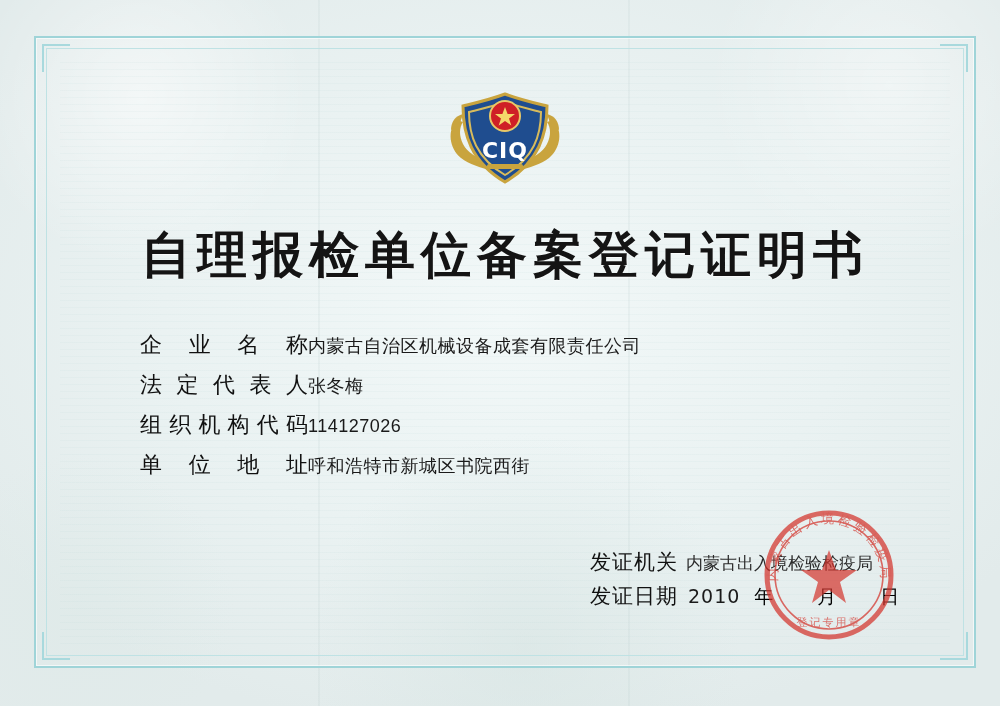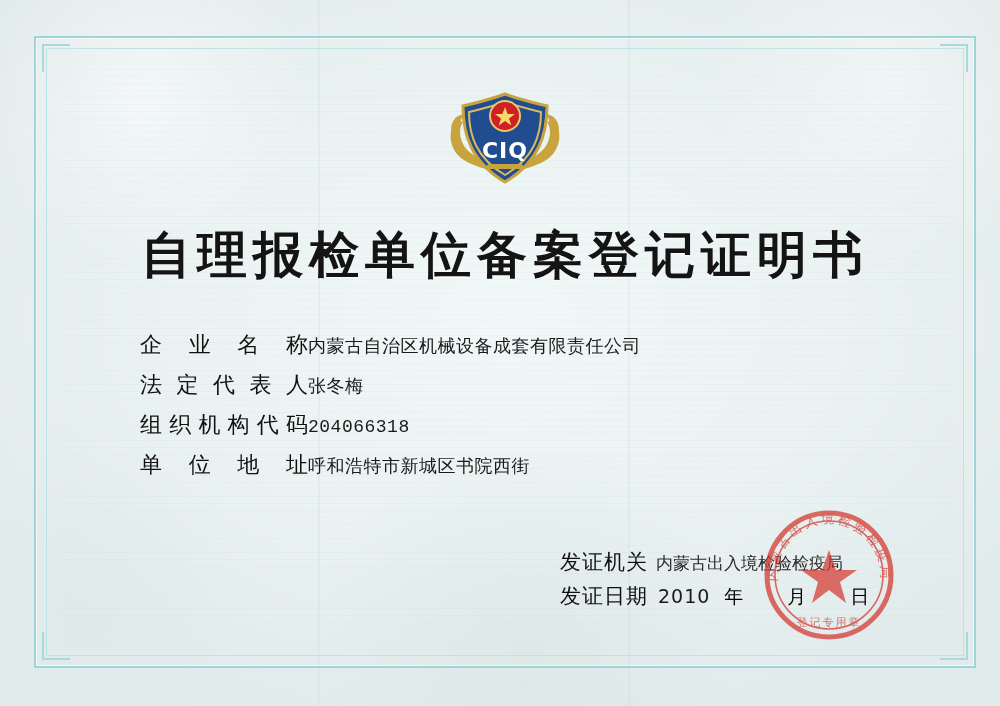--- a/index.html
+++ b/index.html
@@ -153,27 +153,27 @@
     color: #111;
     letter-spacing: 0px;
     display: flex;
     justify-content: space-between;
   }
   .field-label span { display: inline-block; }
   .field-value {
     font-size: 18px;
     color: #1a1a1a;
     letter-spacing: 0.5px;
-    font-family: Liberation Mono, monospace;
+    font-family: Liberation Sans, sans-serif;
   }
 
   
   .issue-block {
     position: absolute;
-    left: 560px;
+    left: 590px;
     top: 548px;
     width: 360px;
   }
   .issue-row {
     display: flex;
     align-items: baseline;
     height: 34px;
     white-space: nowrap;
   }
   .issue-label {
@@ -299,21 +299,21 @@
 
     <div class="field-row">
       <div class="field-label">
         <span>组</span>
         <span>织</span>
         <span>机</span>
         <span>构</span>
         <span>代</span>
         <span>码</span>
       </div>
-      <div class="field-value">204066318</div>
+      <div class="field-value">114127026</div>
     </div>
 
     <div class="field-row">
       <div class="field-label">
         <span>单</span>
         <span>位</span>
         <span>地</span>
         <span>址</span>
       </div>
       <div class="field-value">呼和浩特市新城区书院西街</div>

